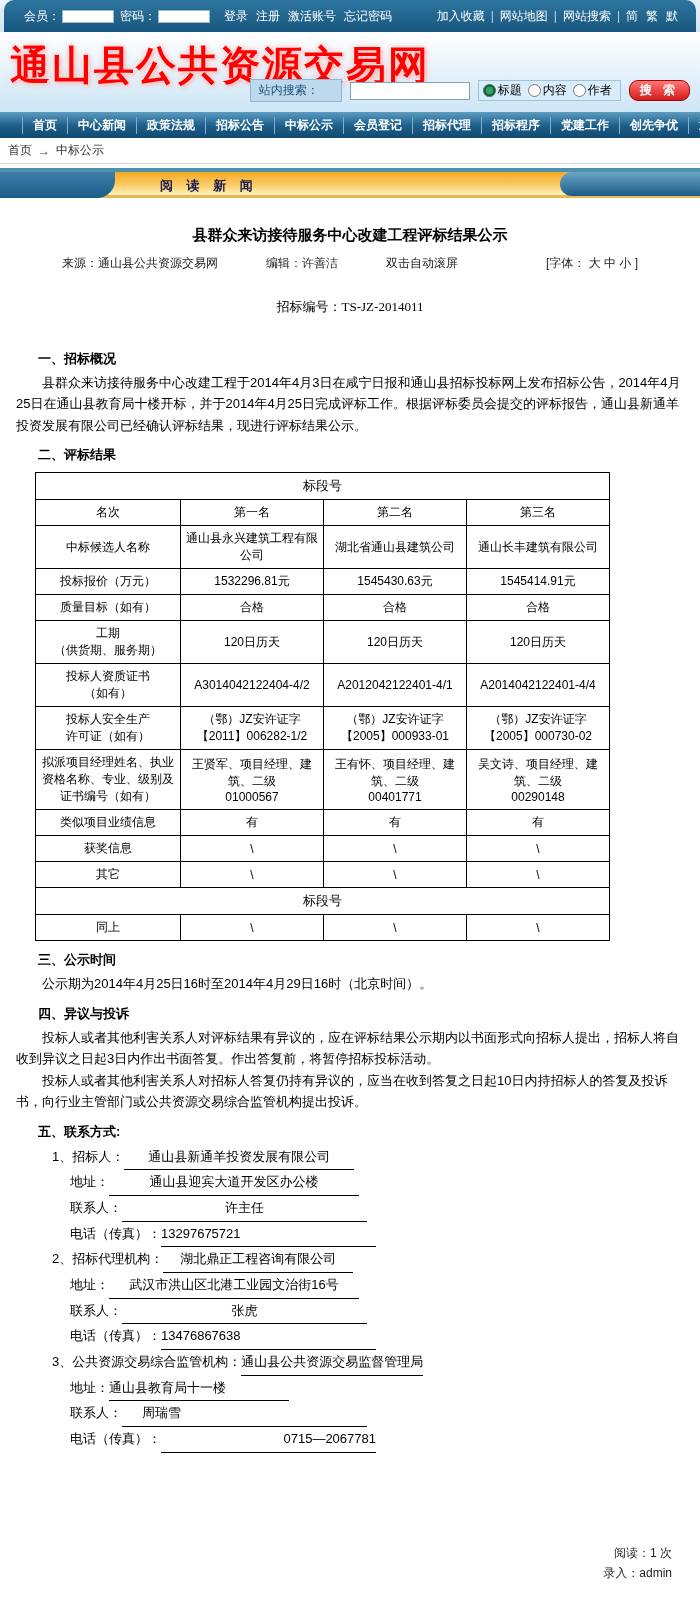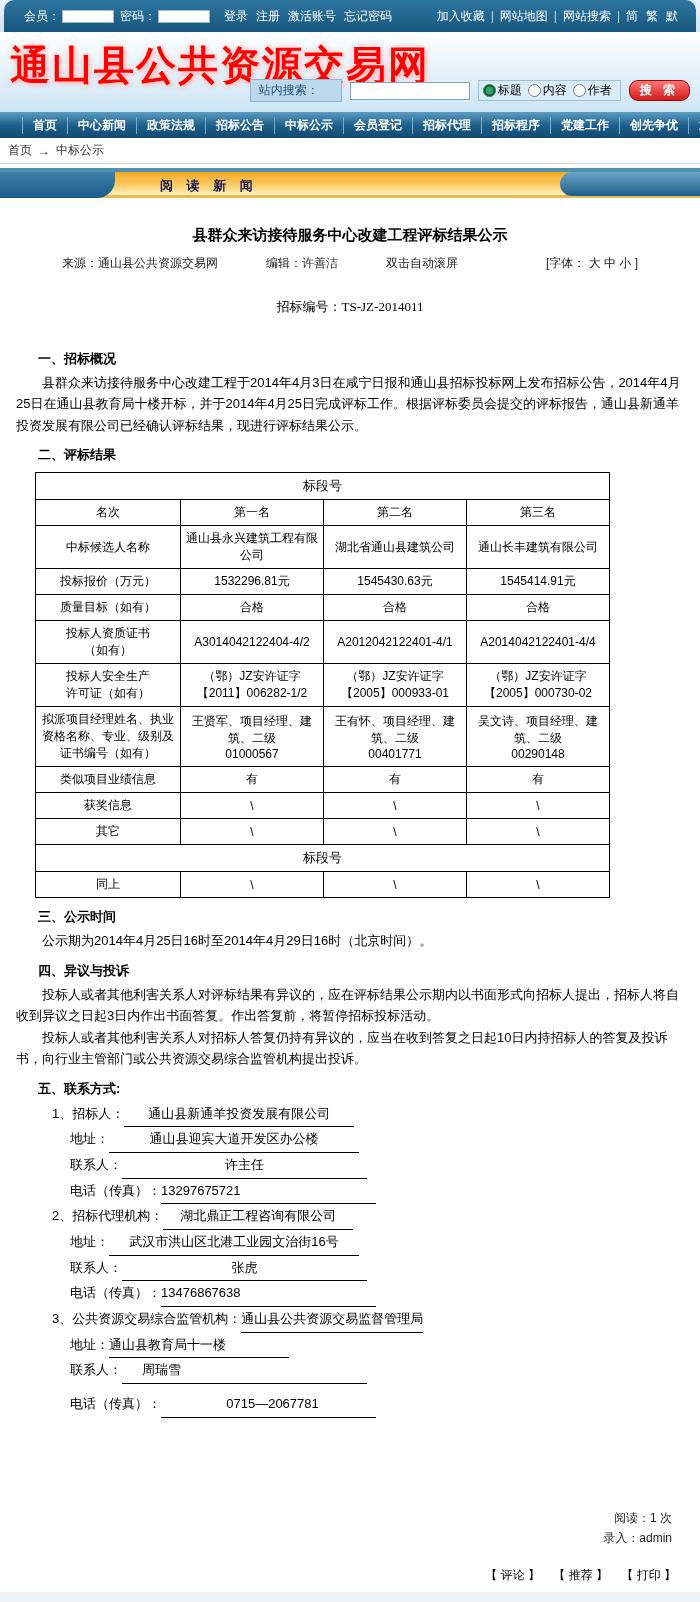--- a/index.html
+++ b/index.html
@@ -203,20 +203,27 @@
             <td data-interactable="false">1545430.63元</td>
             <td data-interactable="false">1545414.91元</td>
       </tr>
       <tr>
         <td data-interactable="false">质量目标（如有）</td>
             <td data-interactable="false">合格</td>
             <td data-interactable="false">合格</td>
             <td data-interactable="false">合格</td>
       </tr>
       <tr>
+        <td data-interactable="false">工期
+（供货期、服务期）</td>
+            <td data-interactable="false">120日历天</td>
+            <td data-interactable="false">120日历天</td>
+            <td data-interactable="false">120日历天</td>
+      </tr>
+      <tr>
         <td data-interactable="false">投标人资质证书
 （如有）</td>
             <td data-interactable="false">A3014042122404-4/2</td>
             <td data-interactable="false">A2012042122401-4/1</td>
             <td data-interactable="false">A2014042122401-4/4</td>
       </tr>
       <tr>
         <td data-interactable="false">投标人安全生产
 许可证（如有）</td>
             <td data-interactable="false">（鄂）JZ安许证字【2011】006282-1/2</td>
@@ -279,21 +286,21 @@
     <div class="contact" data-interactable="false">
       <div class="item-head"><span data-interactable="false">2、招标代理机构：</span><span class="u-line" style="min-width:190px;" data-interactable="false">湖北鼎正工程咨询有限公司</span></div>
       <div><span data-interactable="false">地址：</span><span class="u-line" style="min-width:250px;" data-interactable="false">武汉市洪山区北港工业园文治街16号</span></div>
       <div><span data-interactable="false">联系人：</span><span class="u-line" style="min-width:245px;" data-interactable="false">张虎</span></div>
       <div><span data-interactable="false">电话（传真）：</span><span class="u-line" style="min-width:215px;text-align:left;" data-interactable="false">13476867638</span></div>
     </div>
     <div class="contact" data-interactable="false">
       <div class="item-head"><span data-interactable="false">3、公共资源交易综合监管机构：</span><span class="u-line" style="min-width:175px;" data-interactable="false">通山县公共资源交易监督管理局</span></div>
       <div><span data-interactable="false">地址：</span><span class="u-line" style="min-width:180px;text-align:left;" data-interactable="false">通山县教育局十一楼</span></div>
       <div><span data-interactable="false">联系人：</span><span class="u-line" style="min-width:245px;text-align:left;padding-left:20px;" data-interactable="false">周瑞雪</span></div>
-      <div><span data-interactable="false">电话（传真）：</span><span class="u-line" style="min-width:215px;text-align:center;padding-left:8px;margin-top:8px;" data-interactable="false">0715—2067781</span></div>
+      <div><span data-interactable="false">电话（传真）：</span><span class="u-line" style="min-width:215px;text-align:right;padding-left:8px;" data-interactable="false">0715—2067781</span></div>
     </div>
 
     <div class="stats" data-interactable="false">
       <div data-interactable="false">阅读：1 次</div>
       <div data-interactable="false">录入：admin</div>
     </div>
     <div class="actions" data-interactable="false">
       <a data-interactable="true">【 评论 】</a>
       <a data-interactable="true">【 推荐 】</a>
       <a data-interactable="true">【 打印 】</a>

